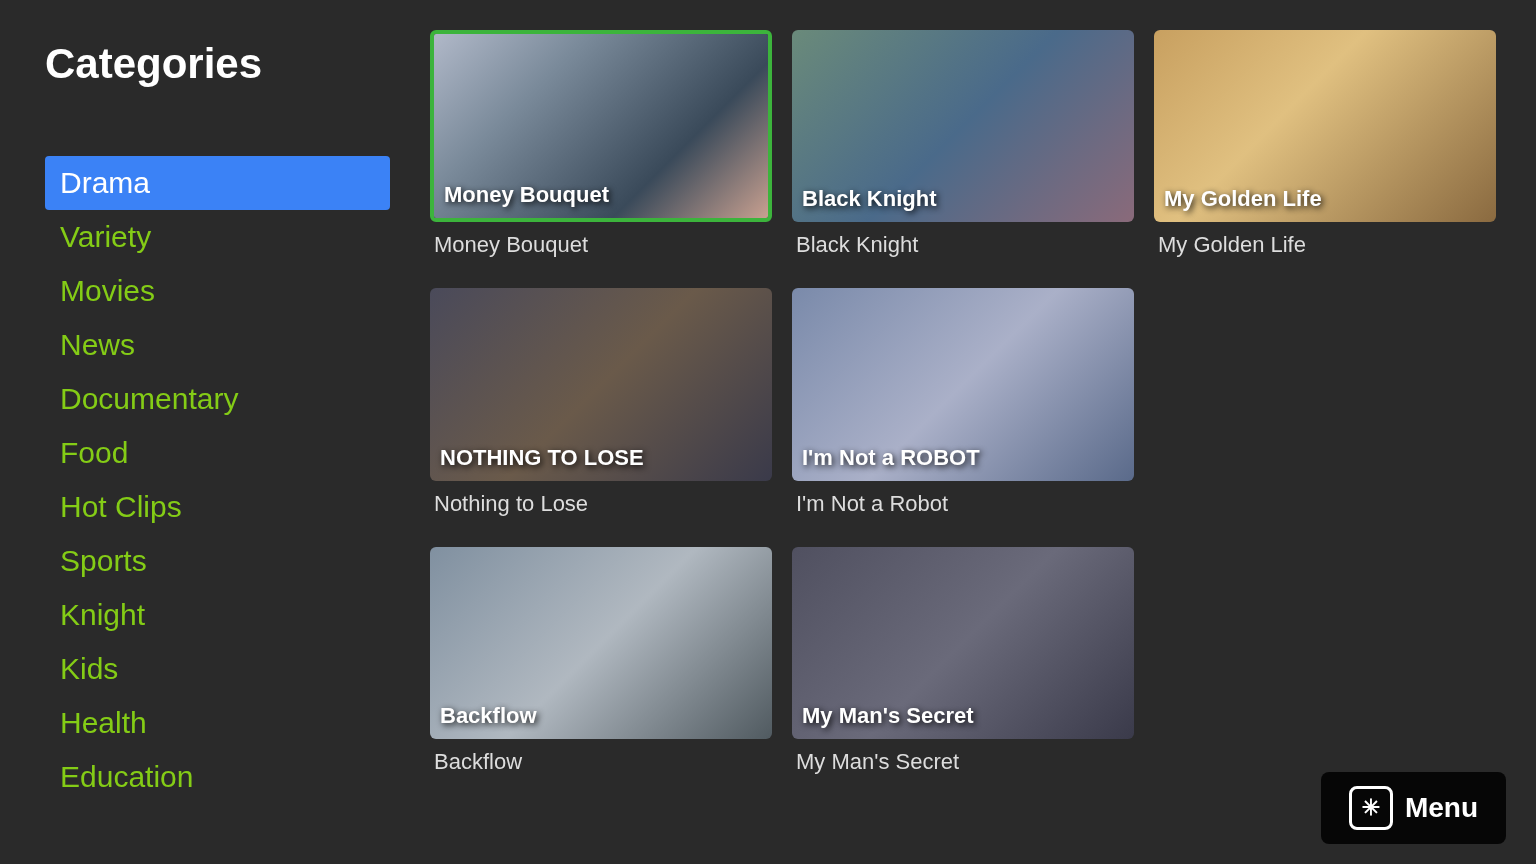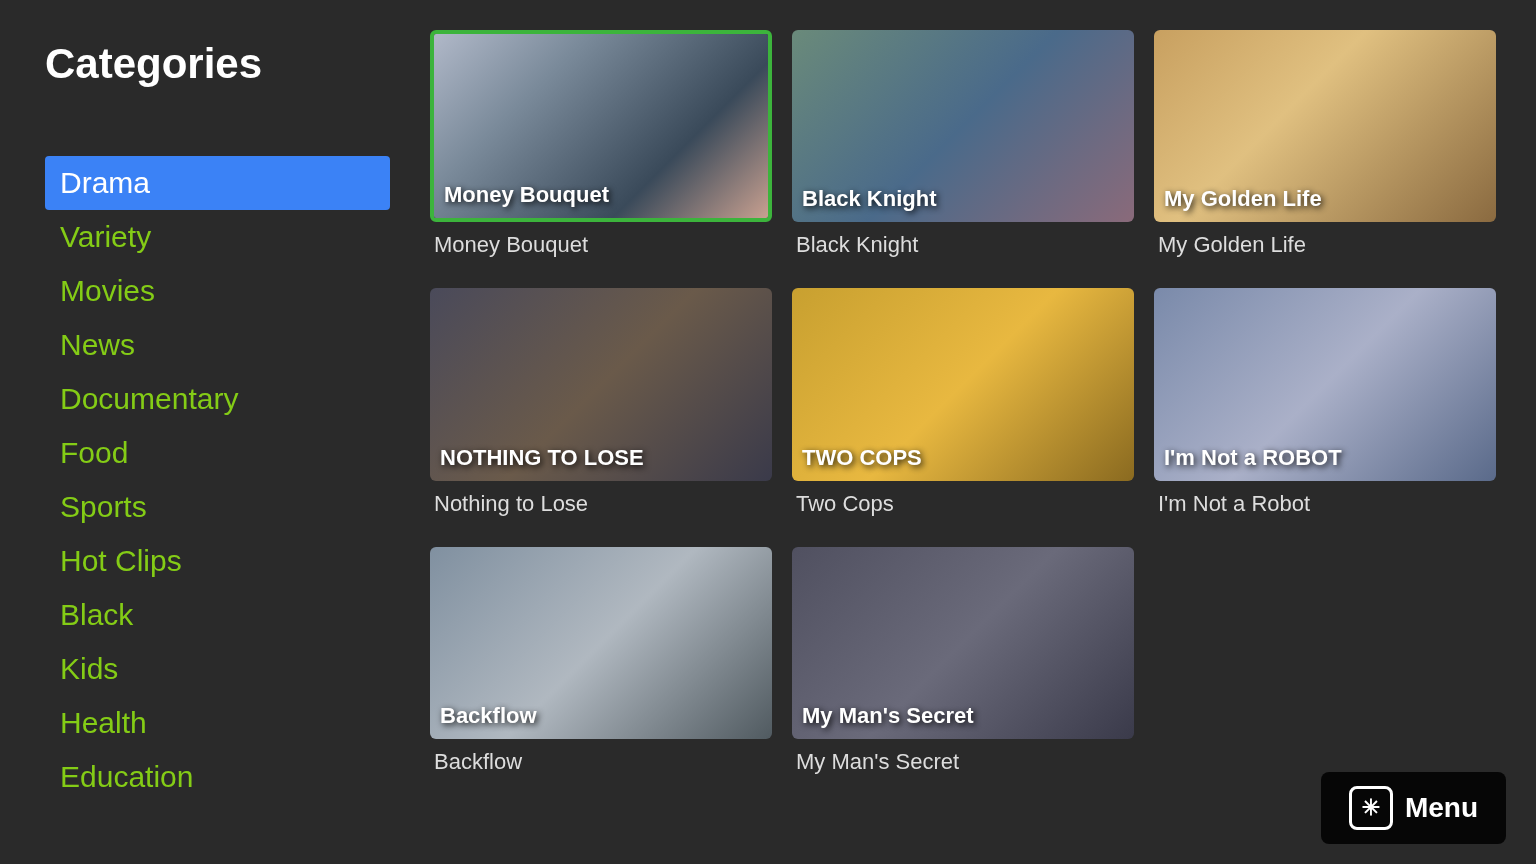--- a/index.html
+++ b/index.html
@@ -172,23 +172,23 @@
 
 <div class="sidebar">
   <div class="sidebar-title">Categories</div>
   <div id="sidebar-items-container">
       <div class="sidebar-item active">Drama</div>
       <div class="sidebar-item">Variety</div>
       <div class="sidebar-item">Movies</div>
       <div class="sidebar-item">News</div>
       <div class="sidebar-item">Documentary</div>
       <div class="sidebar-item">Food</div>
+      <div class="sidebar-item">Hot Clips</div>
       <div class="sidebar-item">Sports</div>
-      <div class="sidebar-item">Hot Clips</div>
-      <div class="sidebar-item">Black</div>
+      <div class="sidebar-item">Knight</div>
       <div class="sidebar-item">Kids</div>
       <div class="sidebar-item">Health</div>
       <div class="sidebar-item">Education</div>
     </div>
 </div>
 
 <div class="main-content">
   <div class="grid-section" id="row1">
       <div class="show-card">
         <div class="show-thumbnail focused">
@@ -216,28 +216,20 @@
       </div>
     </div>
   <div class="grid-section" id="row2">
       <div class="show-card">
         <div class="show-thumbnail">
           <div class="show-thumbnail-bg bg-nothing-to-lose">
             <span class="thumb-title bottom-left">NOTHING TO LOSE</span>
           </div>
         </div>
         <div class="show-title">Nothing to Lose</div>
-      </div>
-      <div class="show-card">
-        <div class="show-thumbnail">
-          <div class="show-thumbnail-bg bg-two-cops">
-            <span class="thumb-title bottom-left">TWO COPS</span>
-          </div>
-        </div>
-        <div class="show-title">Two Cops</div>
       </div>
       <div class="show-card">
         <div class="show-thumbnail">
           <div class="show-thumbnail-bg bg-im-not-a-robot">
             <span class="thumb-title bottom-left">I'm Not a ROBOT</span>
           </div>
         </div>
         <div class="show-title">I'm Not a Robot</div>
       </div>
     </div>

